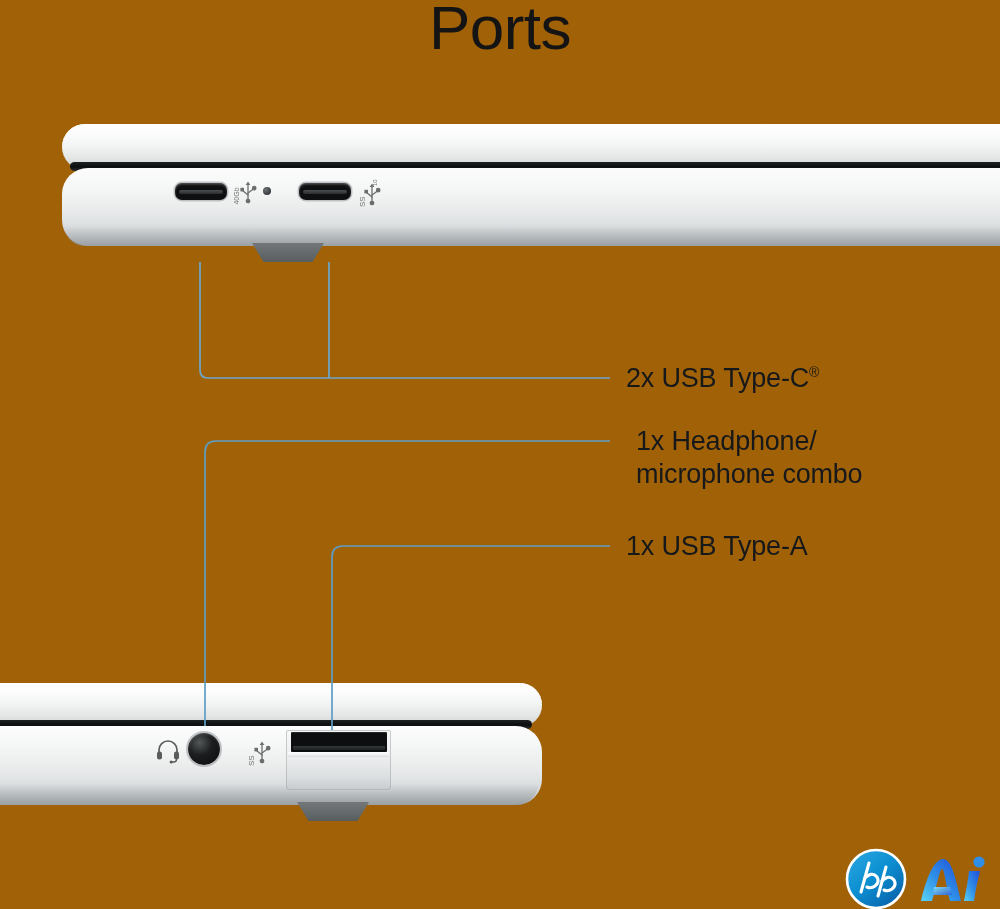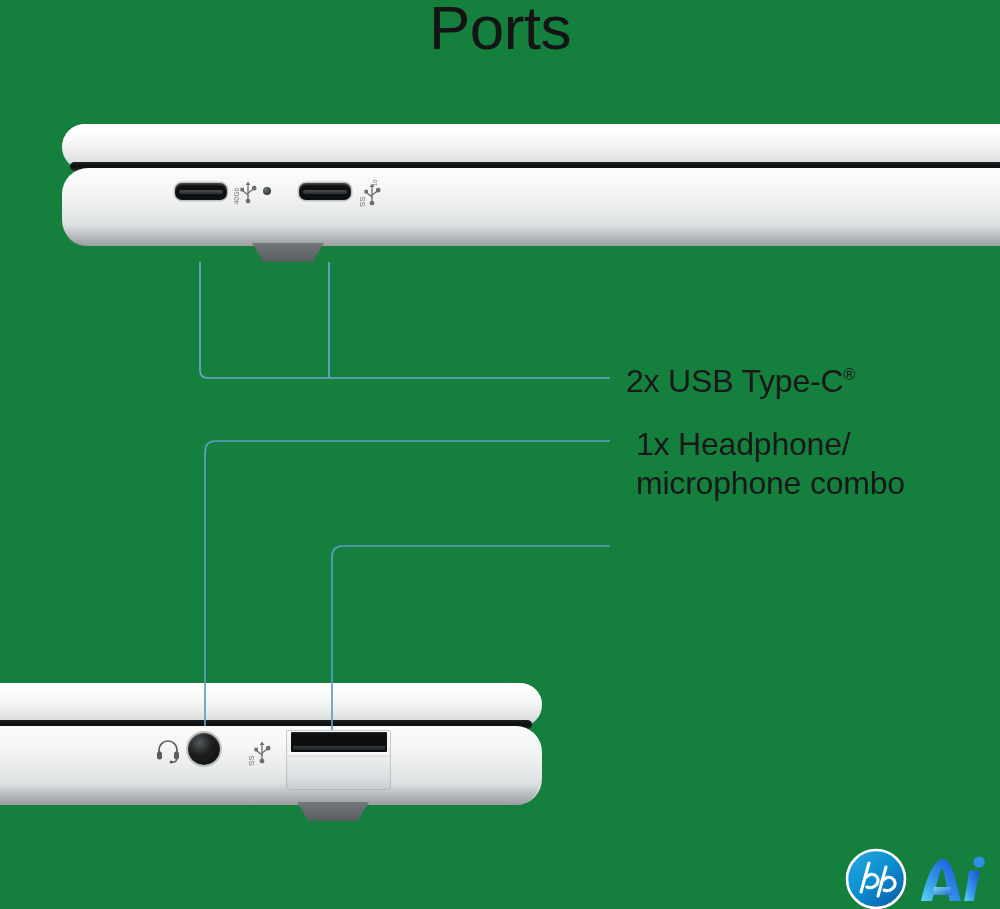--- a/index.html
+++ b/index.html
@@ -8,21 +8,21 @@
     background: #ffffff;
   }
   body {
     font-family: "Liberation Sans", sans-serif;
     -webkit-font-smoothing: antialiased;
   }
   #stage {
     position: relative;
     width: 1000px;
     height: 909px;
-    background: #15803d;
+    background: #a16207;
     overflow: hidden;
   }
 
   
   #page-title {
     position: absolute;
     left: 0;
     top: -6px;
     width: 1000px;
     text-align: center;
@@ -122,21 +122,21 @@
   #leaders {
     position: absolute;
     left: 0; top: 0;
     width: 1000px; height: 909px;
     pointer-events: none;
   }
 
   
   .callout {
     position: absolute;
-    font-size: 32px;
+    font-size: 27px;
     font-weight: 400;
     color: #16181a;
     letter-spacing: -0.2px;
     line-height: 1.22;
     white-space: pre-line;
   }
   .callout sup {
     font-size: 0.52em;
     vertical-align: super;
     line-height: 0;
@@ -283,20 +283,21 @@
 
     <path d="M332,730 L332,557 Q332,546 343,546 L610,546" fill="none" stroke="#5d9ec6" stroke-width="1.7"></path>
     <path d="M343,546 L610,546" fill="none" stroke="url(#lg)" stroke-width="1.7"></path>
   </svg>
 
   <div class="callout" style="left:626px; top:362px;"><span>2x USB Type-C</span><sup>®</sup></div>
 
   <div class="callout" style="left:636px; top:425px;">1x Headphone/
 microphone combo</div>
 
+  <div class="callout" style="left:626px; top:530px;">1x USB Type-A</div>
 
   <div id="brand">
     <svg width="62" height="62" viewBox="0 0 62 62">
       <defs>
         <linearGradient id="hpg" x1="0" y1="0" x2="0.85" y2="1">
           <stop offset="0" stop-color="#2ea8e0"></stop>
           <stop offset="0.5" stop-color="#0b8fd1"></stop>
           <stop offset="1" stop-color="#0a5fa8"></stop>
         </linearGradient>
       </defs>

